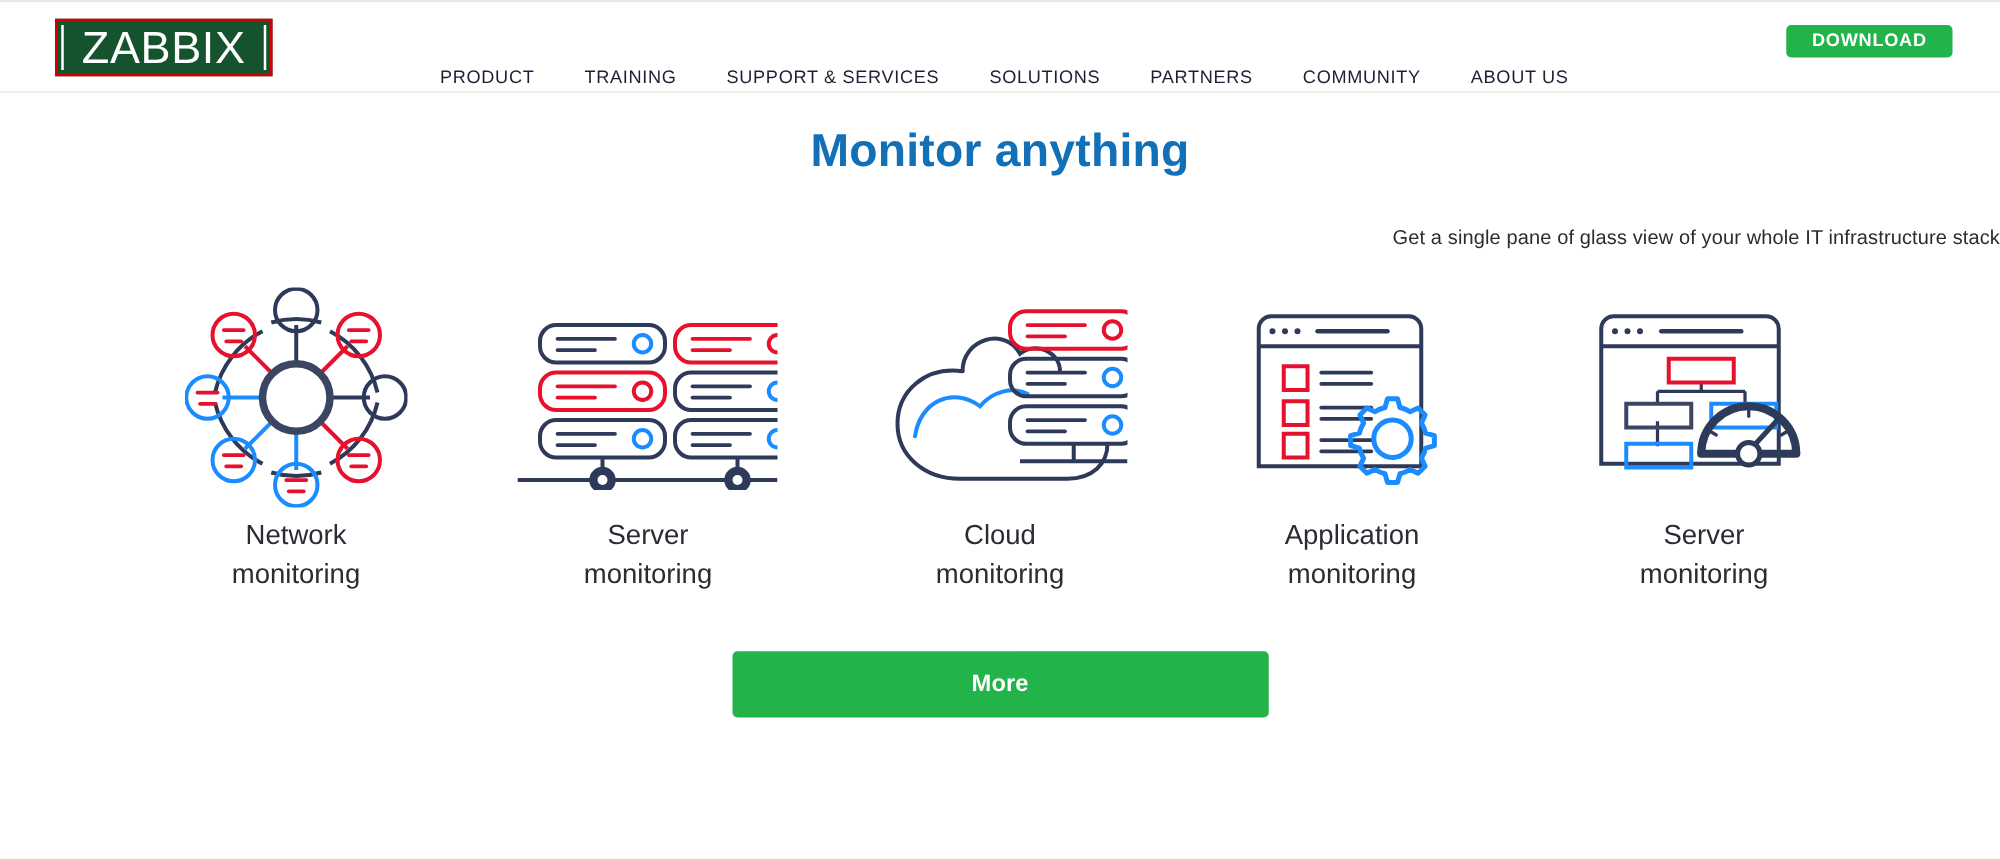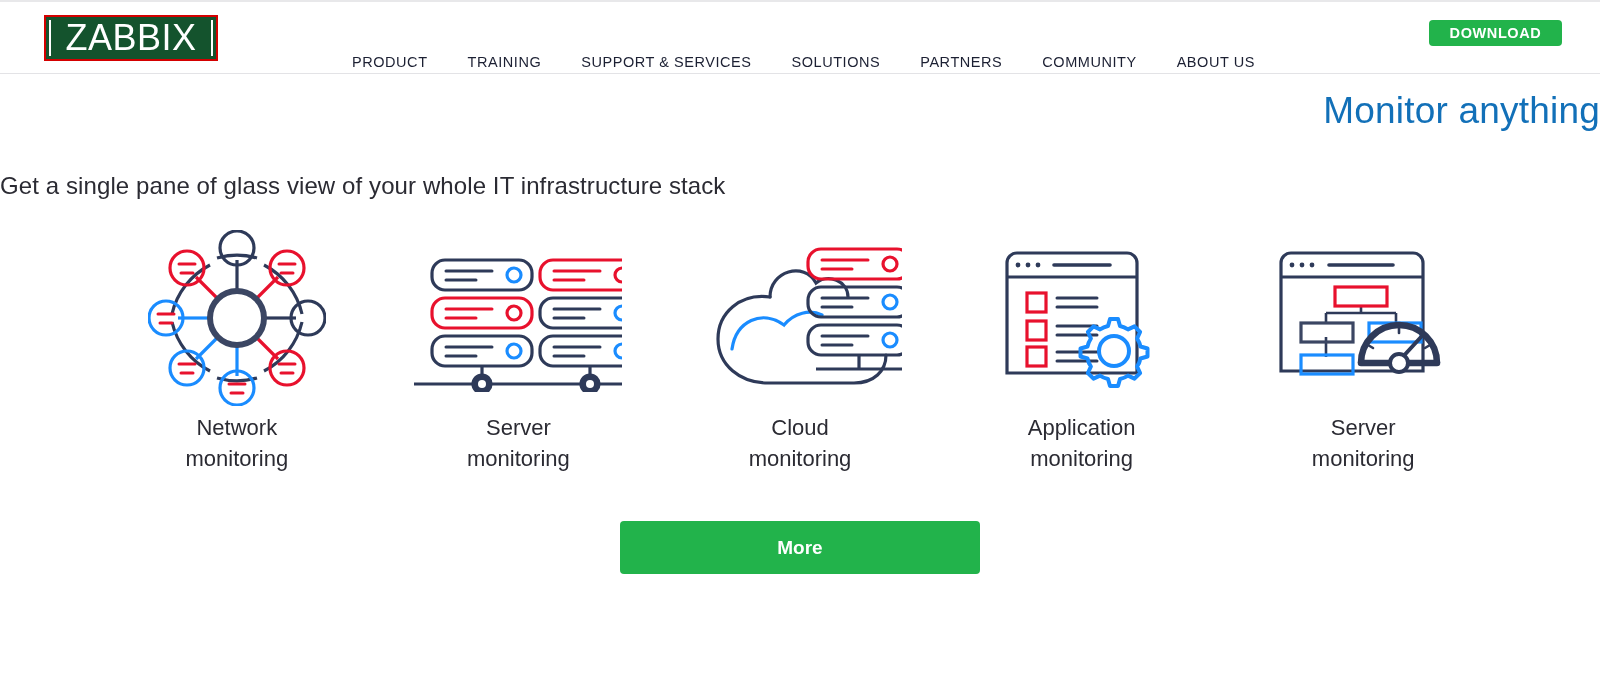--- a/index.html
+++ b/index.html
@@ -98,31 +98,31 @@
     display: flex;
     align-items: center;
     justify-content: center;
     cursor: pointer;
     border: none;
     font-family: "Liberation Sans", sans-serif;
   }
 
   
   .hero-title {
-    text-align: right;
+    text-align: center;
     color: #1270b8;
     font-size: 37px;
-    font-weight: 400;
-    margin-top: 16px;
+    font-weight: 700;
+    margin-top: 26px;
     letter-spacing: 0.2px;
   }
   .hero-sub {
-    text-align: left;
+    text-align: right;
     color: #2b2b33;
-    font-size: 24px;
+    font-size: 16px;
     font-weight: 400;
     margin-top: 40px;
     letter-spacing: 0.1px;
   }
 
   
   .features {
     display: flex;
     justify-content: center;
     align-items: flex-start;
@@ -153,21 +153,21 @@
   }
   .feature.raised .feature-label { margin-top: 14px; }
 
   
   .more-wrap {
     display: flex;
     justify-content: center;
     margin-top: 47px;
   }
   .more-btn {
-    width: 360px;
+    width: 429px;
     height: 53px;
     background: #22b34b;
     border-radius: 4px;
     color: #ffffff;
     font-size: 19px;
     font-weight: 700;
     display: flex;
     align-items: center;
     justify-content: center;
     border: none;

